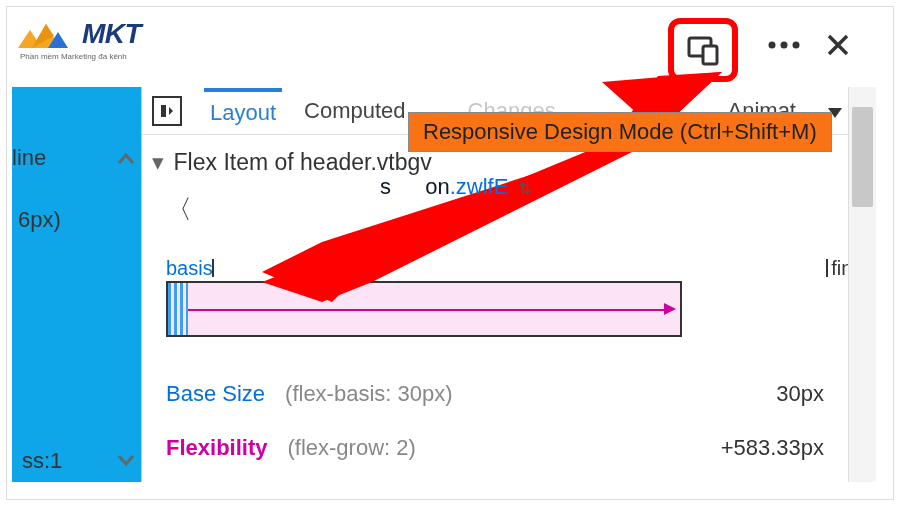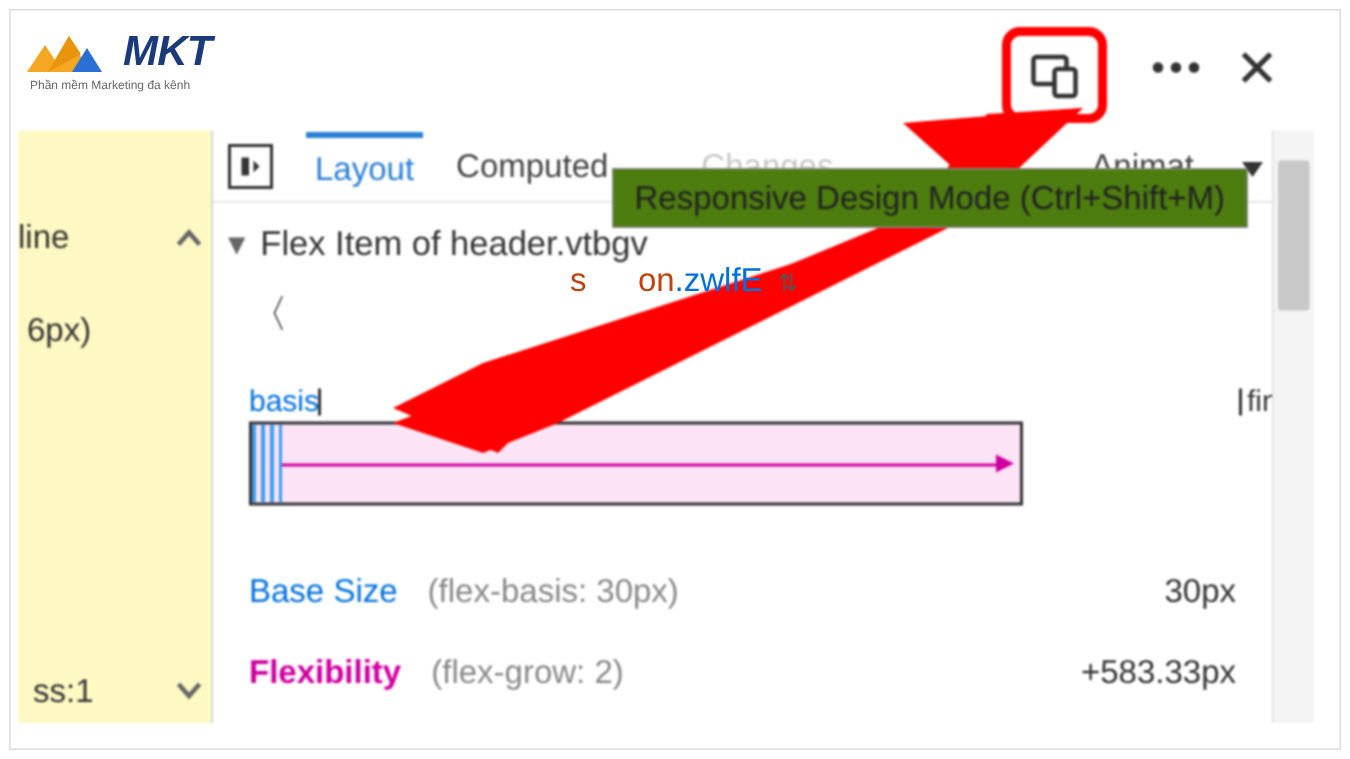--- a/index.html
+++ b/index.html
@@ -14,27 +14,27 @@
     .logo-mark { display: flex; align-items: flex-end; }
     .logo-sub { position: absolute; left: 20px; top: 52px; font-size: 8px; color: #666; z-index: 100; }
     
     .top-icons { position: absolute; right: 0; top: 0; height: 65px; display: flex; align-items: center; gap: 18px; padding-right: 20px; }
     .top-icons .ic { width: 36px; height: 36px; display: flex; align-items: center; justify-content: center; color: #333; }
     .ic svg { display: block; }
     
     .highlight-box { position: absolute; right: 138px; top: 6px; width: 70px; height: 64px; border: 6px solid #ff0000; border-radius: 12px; z-index: 50; }
     .highlight-box .ic { position: absolute; left: 50%; top: 50%; transform: translate(-50%, -50%); }
     
-    .tooltip { position: absolute; left: 396px; top: 100px; background: #4d7c0f; border: 1px solid #888; padding: 6px 14px; font-size: 22px; color: #222; z-index: 60; white-space: nowrap; }
+    .tooltip { position: absolute; left: 396px; top: 100px; background: #f97316; border: 1px solid #888; padding: 6px 14px; font-size: 22px; color: #222; z-index: 60; white-space: nowrap; }
     
     .arrow { position: absolute; left: 250px; top: 60px; z-index: 55; }
     
     .devtools { position: absolute; left: 0; top: 75px; right: 0; bottom: 0; display: flex; }
     
-    .left-col { width: 130px; border-right: 1px solid #ccc; background: #fef9c3; position: relative; }
+    .left-col { width: 130px; border-right: 1px solid #ccc; background: #0ea5e9; position: relative; }
     .left-col .line-text { position: absolute; left: 0; top: 58px; font-size: 22px; color: #333; }
     .left-col .px-text { position: absolute; left: 6px; top: 120px; font-size: 22px; color: #333; }
     .left-col .ss-text { position: absolute; left: 10px; bottom: 8px; font-size: 22px; color: #333; }
     .left-col .scroll-up { position: absolute; right: 2px; top: 58px; width: 26px; height: 28px; display:flex; align-items:center; justify-content:center; color:#555; }
     .left-col .scroll-down { position: absolute; right: 2px; bottom: 8px; width: 26px; height: 28px; display:flex; align-items:center; justify-content:center; color:#555; }
     
     .main-col { flex: 1; background: #fff; position: relative; }
     
     .tabs-row { height: 48px; display: flex; align-items: center; gap: 22px; padding-left: 10px; border-bottom: 1px solid #e0e0e0; font-size: 22px; color: #444; }
     .tabs-row .tab-icon { width: 30px; height: 30px; display:flex; align-items:center; justify-content:center; border:2px solid #333; }
@@ -200,21 +200,21 @@
       </div>
     </div>
 
     <div class="right-scroll">
       <div class="thumb"></div>
     </div>
   </div>
 </div>
 
 <div class="crumb-center">
-  <span class="crumb-tag" style="color:#c2410c;">s<span style="opacity:0;">ecti</span>on</span><span style="color:#0070dd;">.zwlfE</span>
+  <span class="crumb-tag" style="color:#0f172a;">s<span style="opacity:0;">ecti</span>on</span><span style="color:#0070dd;">.zwlfE</span>
   <span class="crumb-sort">⇅</span>
 </div>
 
 <div class="logo">
   <span class="logo-mark">
     <svg width="52" height="32" viewBox="0 0 52 32">
       <polygon points="0,30 12,12 24,30" fill="#f5a623"></polygon>
       <polygon points="14,30 28,6 42,30" fill="#f5a623"></polygon>
       <polygon points="14,30 28,6 36,18" fill="#e8940f"></polygon>
       <polygon points="30,30 40,14 50,30" fill="#2a6fd4"></polygon>

